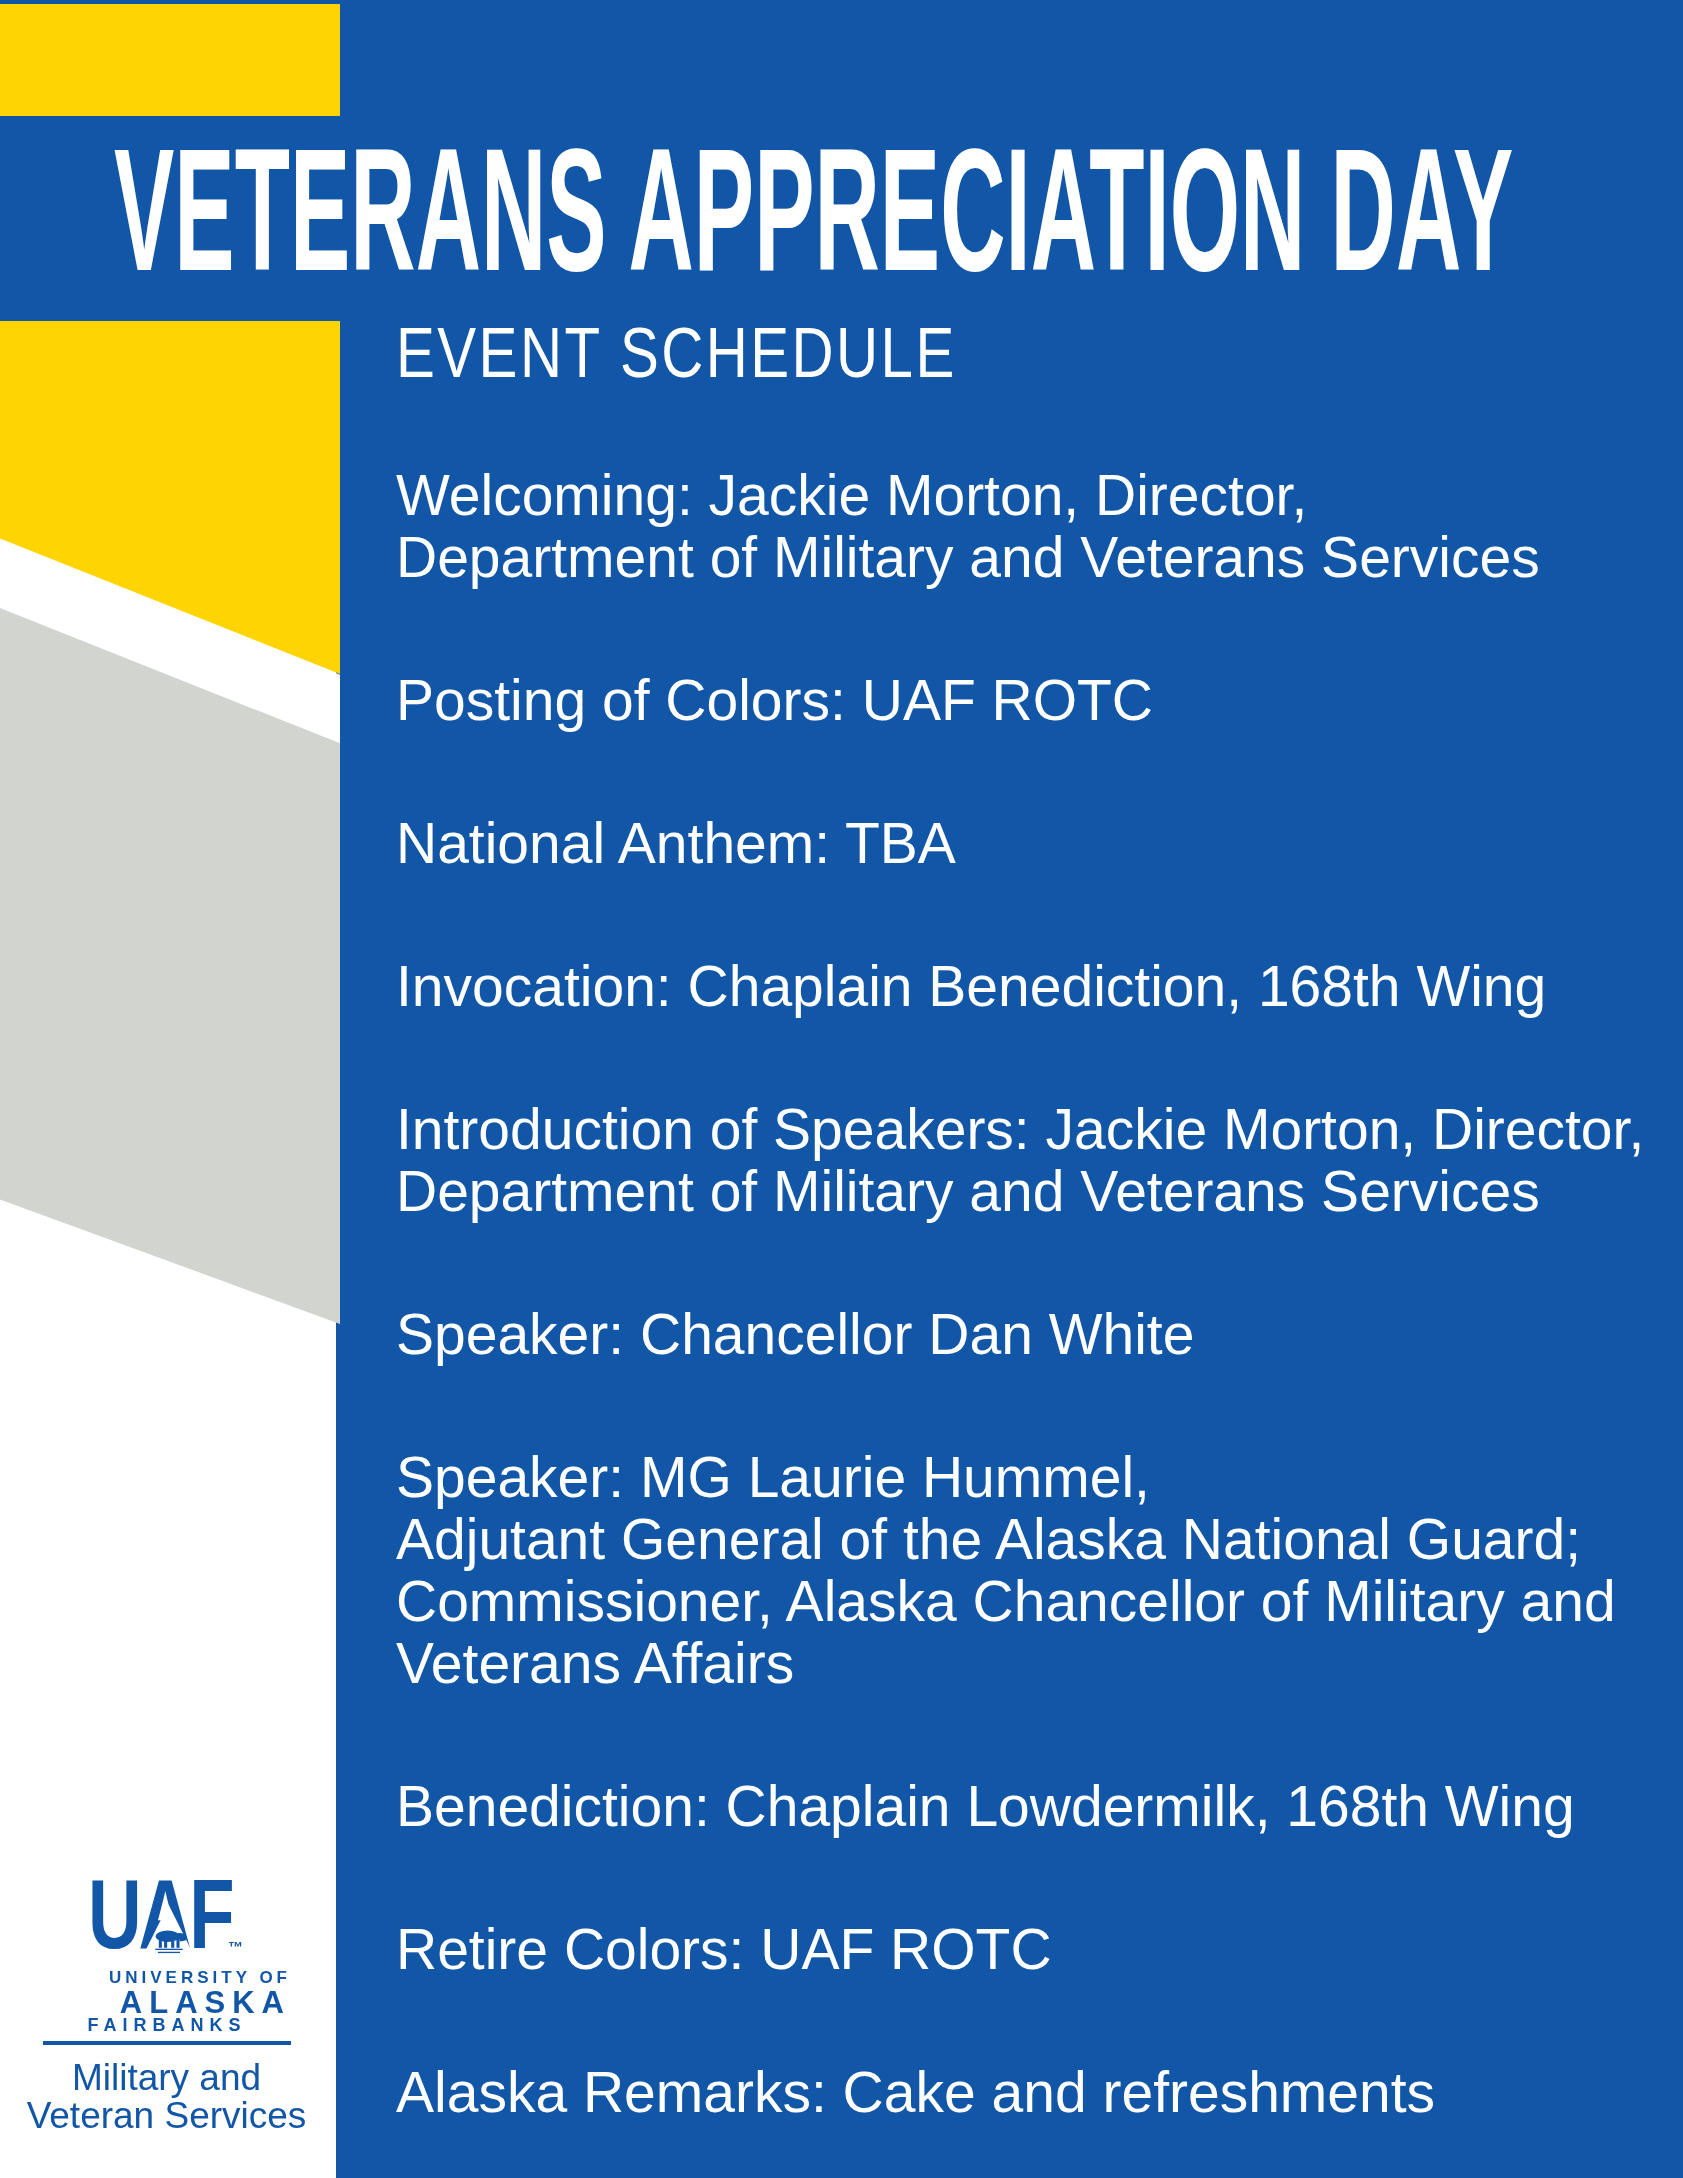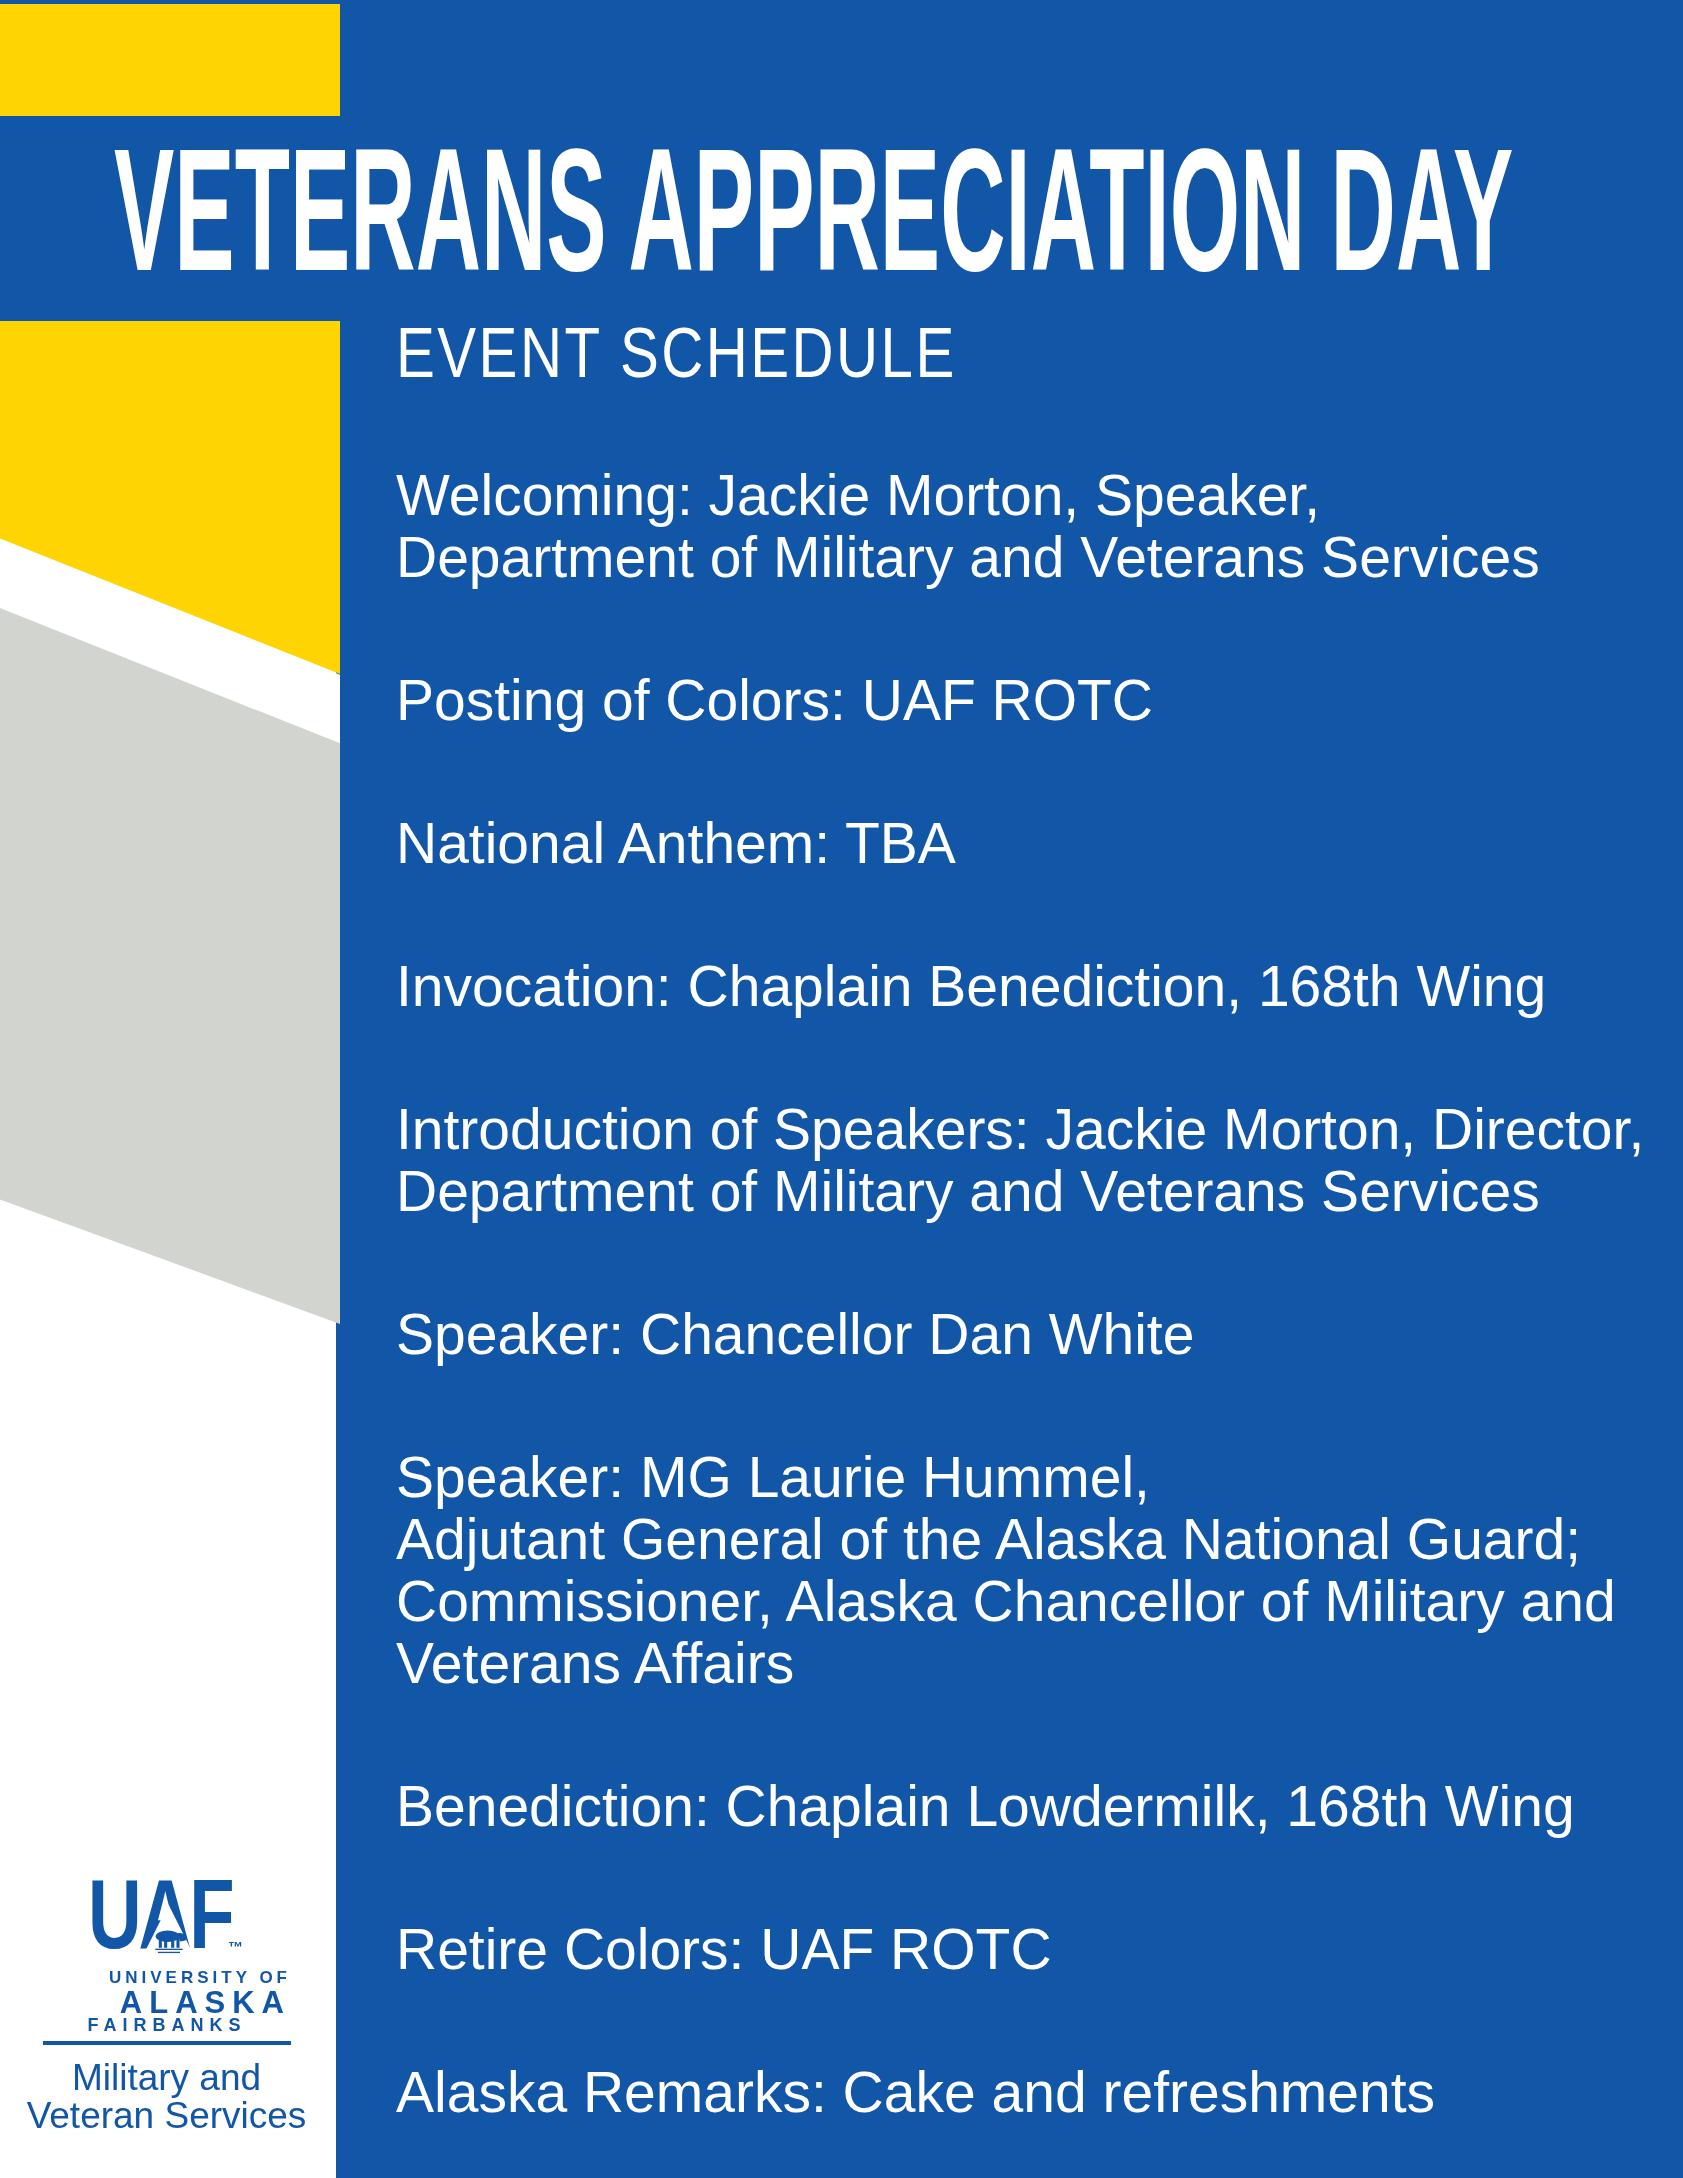--- a/index.html
+++ b/index.html
@@ -166,21 +166,21 @@
         <div>Veteran Services</div>
       </div>
     </div>
   </div>
 
   <div class="title">VETERANS APPRECIATION DAY</div>
   <div class="subtitle">EVENT SCHEDULE</div>
 
   <div class="schedule">
       <div class="item">
-        <div class="line">Welcoming: Jackie Morton, Speaker,</div>
+        <div class="line">Welcoming: Jackie Morton, Director,</div>
         <div class="line">Department of Military and Veterans Services</div>
       </div>
       <div class="item">
         <div class="line">Posting of Colors: UAF ROTC</div>
       </div>
       <div class="item">
         <div class="line">National Anthem: TBA</div>
       </div>
       <div class="item">
         <div class="line">Invocation: Chaplain Benediction, 168th Wing</div>

